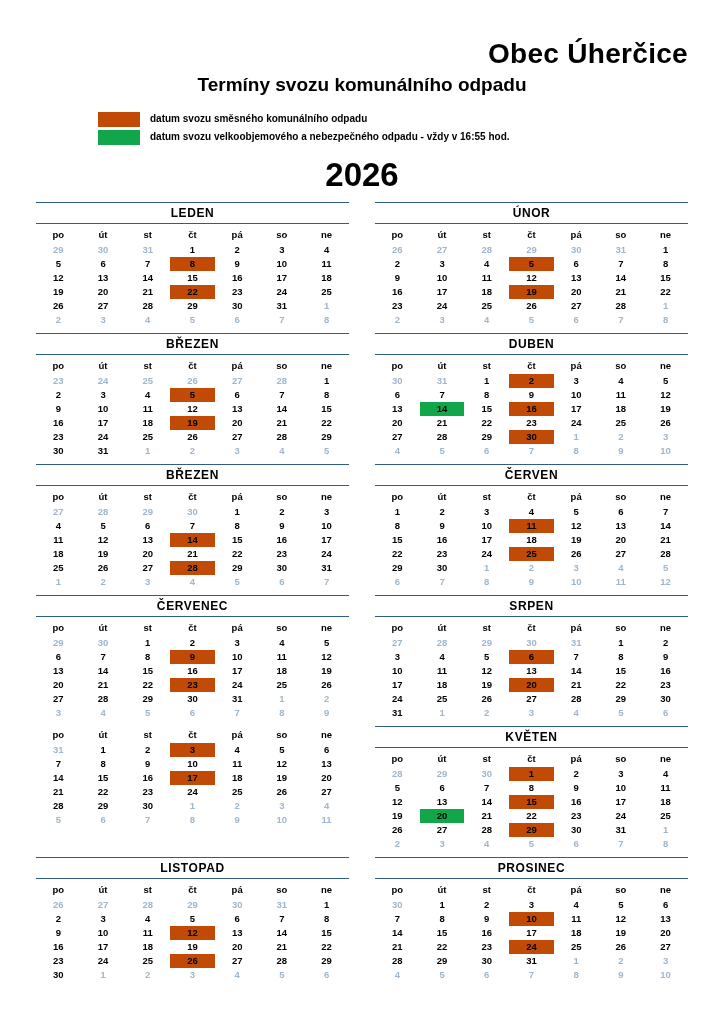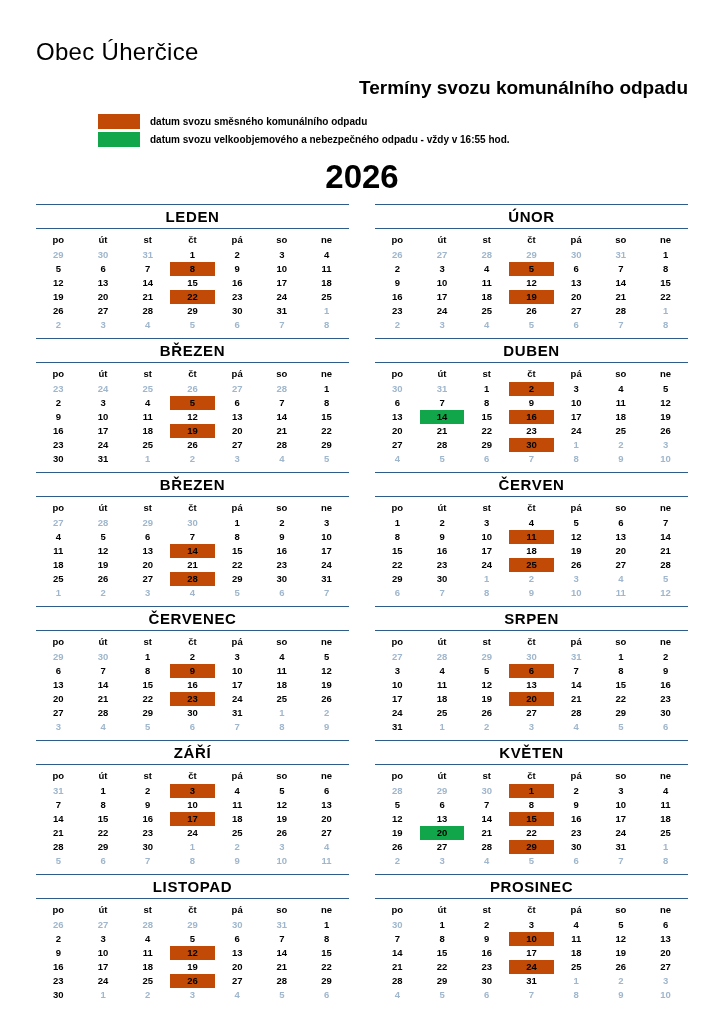--- a/index.html
+++ b/index.html
@@ -9,32 +9,32 @@
     background: #ffffff;
     font-family: "Liberation Sans", sans-serif;
     color: #000000;
   }
   .page {
     position: relative;
     width: 724px; height: 1024px;
     padding: 24px 36px 0 36px;
   }
   .title {
-    text-align: left;
-    font-size: 24px;
-    font-weight: normal;
+    text-align: right;
+    font-size: 28px;
+    font-weight: bold;
     letter-spacing: 0.3px;
     margin: 14px 0 0 0;
     line-height: 1.15;
   }
   .subtitle {
-    text-align: right;
+    text-align: center;
     font-size: 19px;
     font-weight: bold;
-    margin: 11px 0 0 0;
+    margin: 4px 0 0 0;
     line-height: 1.2;
   }
   .legend {
     margin: 14px 0 0 0;
     padding-left: 62px;
   }
   .legend-row {
     display: flex;
     align-items: center;
     height: 17px;
@@ -61,21 +61,21 @@
     grid-template-columns: 1fr 1fr;
     column-gap: 26px;
     row-gap: 0px;
     margin-top: 4px;
   }
   .month {
     margin-bottom: 6px;
   }
   .month-name {
     text-align: center;
-    font-size: 15px;
+    font-size: 12px;
     font-weight: bold;
     letter-spacing: 0.6px;
     border-top: 1.6px solid #2e5d8a;
     border-bottom: 1.6px solid #2e5d8a;
     padding: 3px 0 3px 0;
     margin-bottom: 2px;
   }
   table.cal {
     width: 100%;
     border-collapse: collapse;
@@ -1368,21 +1368,20 @@
                 <span class="cell muted">5</span>
               </td>
               <td>
                 <span class="cell muted">6</span>
               </td>
             </tr>
           </tbody>
         </table>
       </div>
       <div class="month">
-        <div class="month-name">ZÁŘÍ</div>
         <table class="cal">
           <thead>
             <tr>
               <th>po</th>
               <th>út</th>
               <th>st</th>
               <th>čt</th>
               <th>pá</th>
               <th>so</th>
               <th>ne</th>

